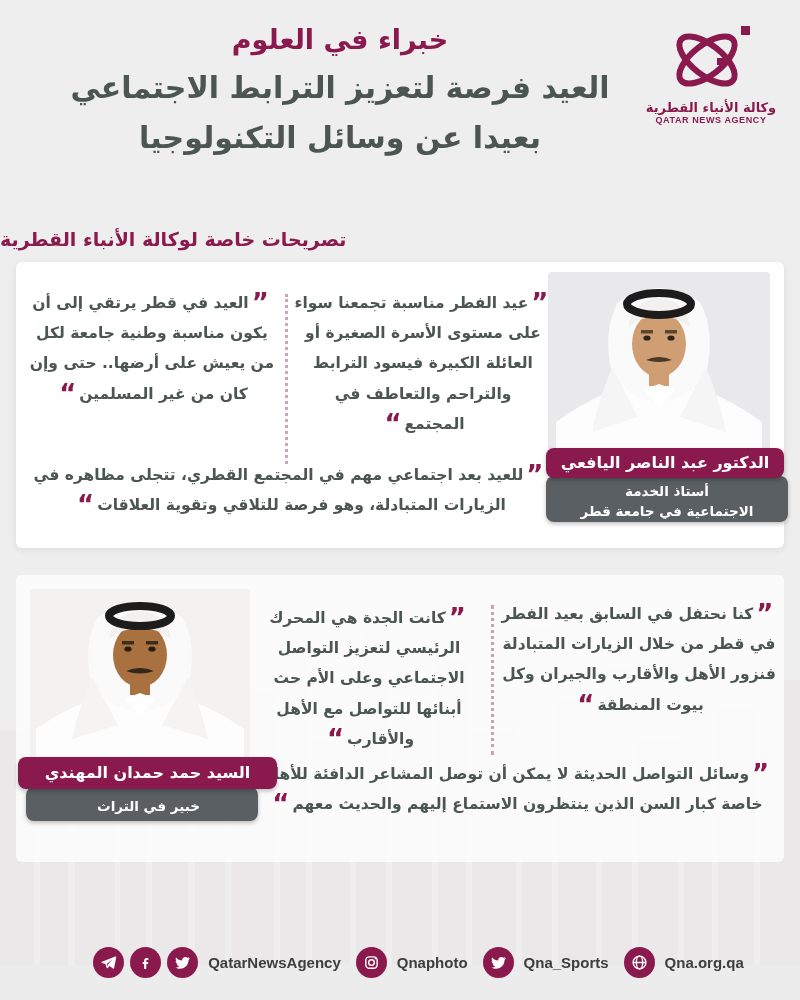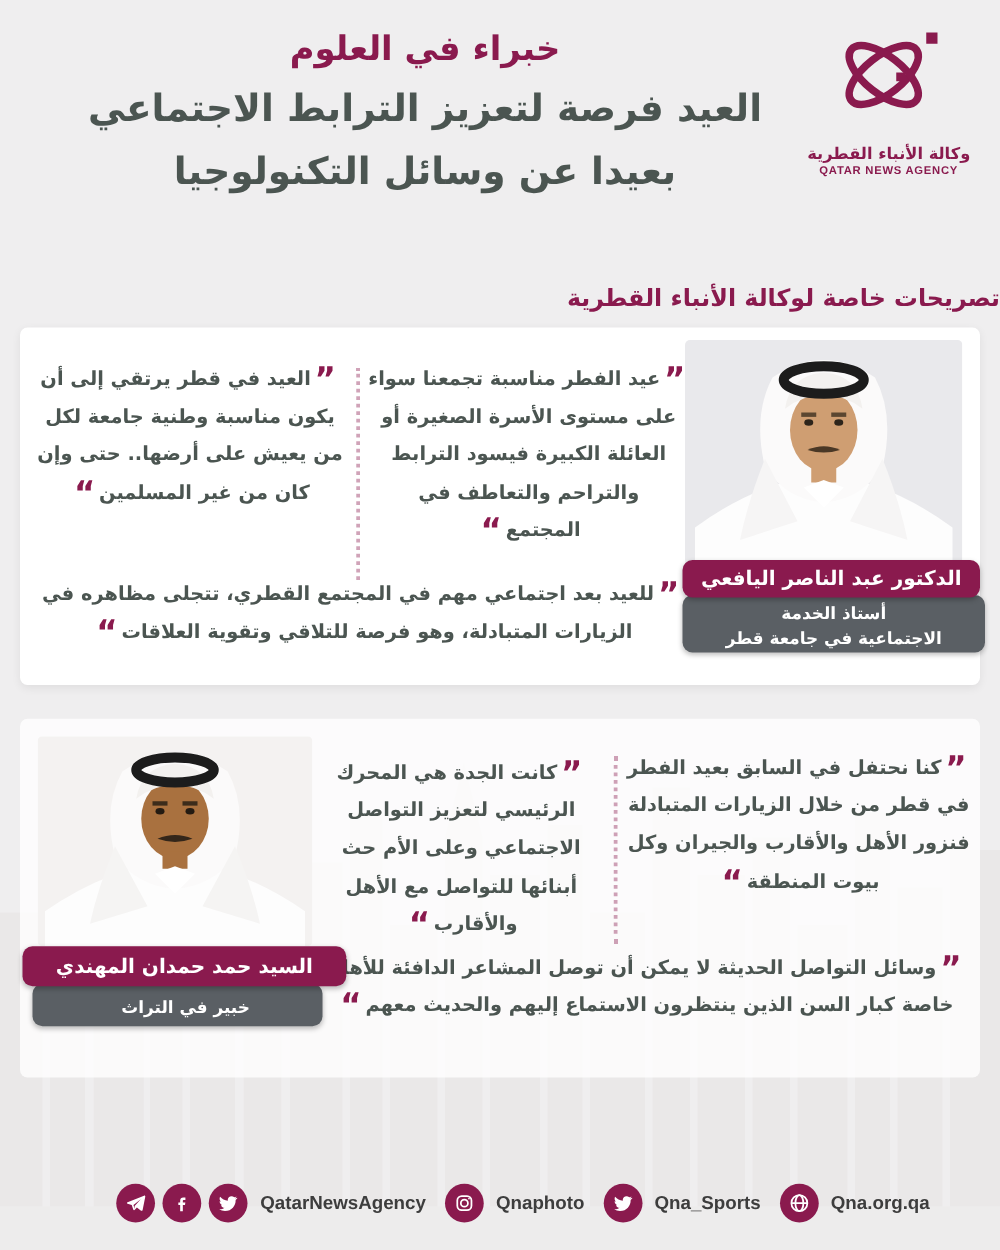--- a/index.html
+++ b/index.html
@@ -14,25 +14,25 @@
     background:var(--bg);
     font-family:"DejaVu Sans","Liberation Sans",sans-serif;
     position:relative;
   }
   
   .skyline{position:absolute;left:0;bottom:0;width:800px;height:450px;opacity:.5;z-index:0;}
   
   .header{position:absolute;top:20px;left:30px;width:620px;text-align:center;direction:rtl;z-index:2;}
   .kicker{color:var(--accent);font-weight:bold;font-size:27px;line-height:1.45;}
   .headline{color:var(--headline);font-weight:bold;font-size:30px;line-height:1.4;margin-top:8px;}
-  .subtitle{position:absolute;top:228px;left:0;width:100%;text-align:right;direction:rtl;
+  .subtitle{position:absolute;top:228px;left:0;width:100%;text-align:left;direction:rtl;
     color:var(--accent);font-weight:bold;font-size:19px;z-index:2;}
   
   .logo{position:absolute;top:22px;right:14px;width:150px;text-align:center;z-index:2;}
-  .logo-ar{color:var(--accent);font-weight:bold;font-size:13px;direction:rtl;margin-top:18px;}
+  .logo-ar{color:var(--accent);font-weight:bold;font-size:13px;direction:rtl;margin-top:2px;}
   .logo-en{color:var(--accent);font-weight:bold;font-size:9px;letter-spacing:.6px;
     font-family:"Liberation Sans",sans-serif;}
   
   .card{position:absolute;left:16px;width:768px;border-radius:6px;z-index:1;}
   .card1{top:262px;height:286px;background:#ffffff;box-shadow:0 2px 8px rgba(0,0,0,.07);}
   .card2{top:575px;height:287px;background:rgba(255,255,255,.78);}
   .quote{position:absolute;direction:rtl;text-align:center;color:var(--headline);
     font-weight:bold;font-size:15.5px;line-height:1.95;}
   .qmark{color:var(--accent);font-size:26px;font-weight:bold;line-height:0;
     position:relative;top:4px;margin:0 3px;}

